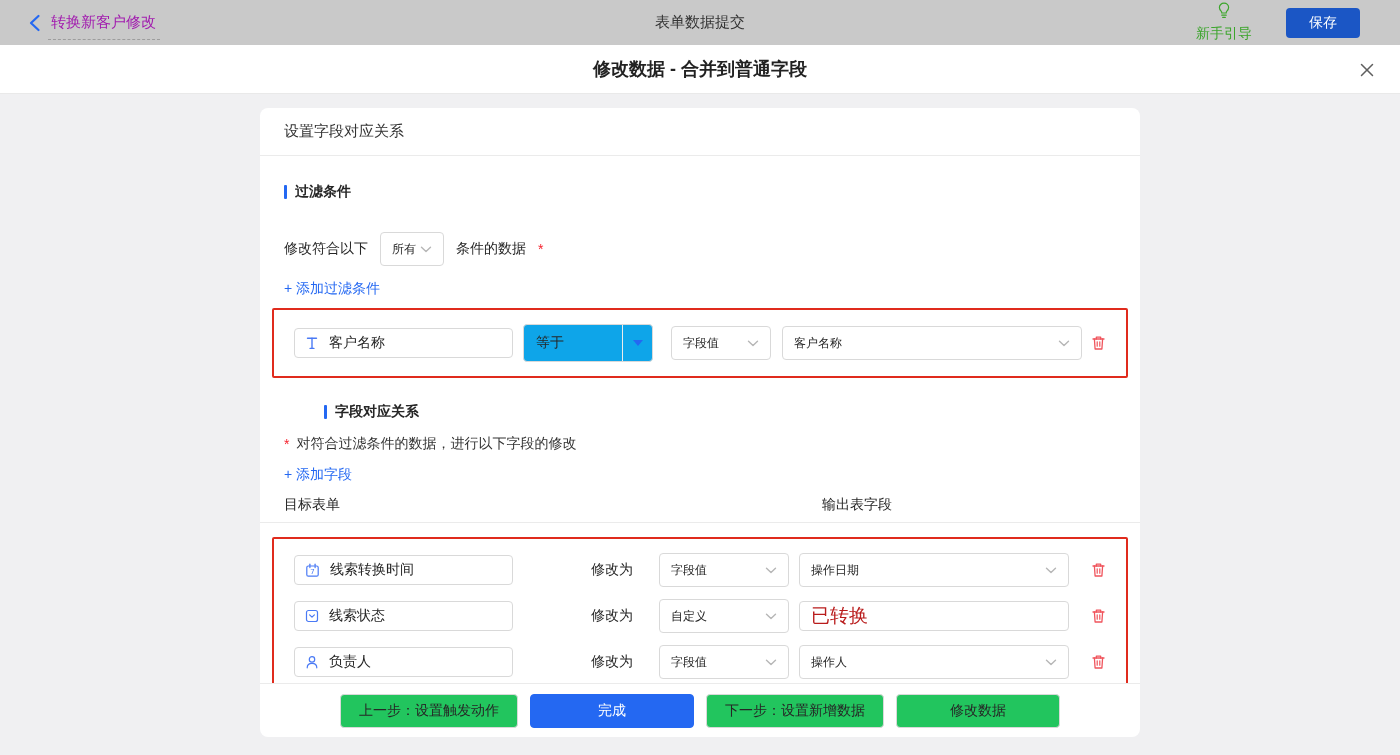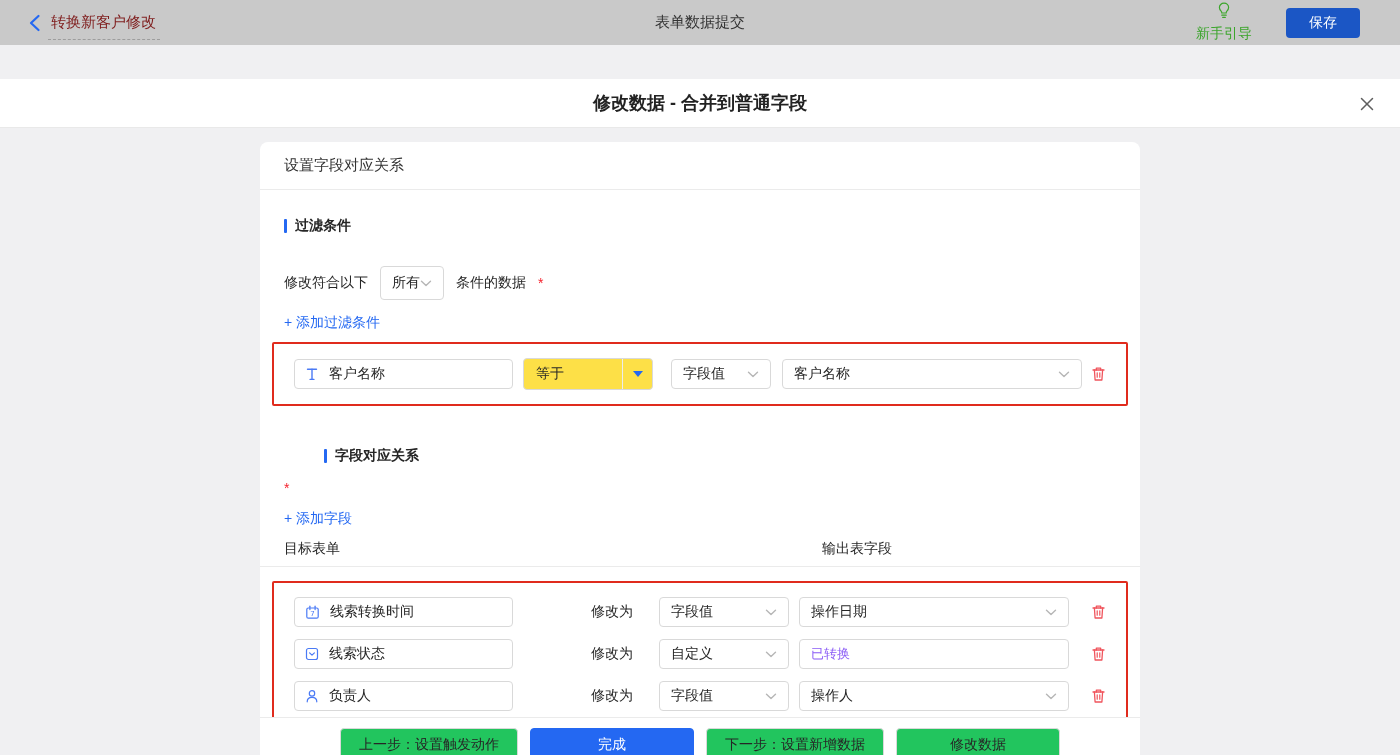--- a/index.html
+++ b/index.html
@@ -2,71 +2,71 @@
 <html><head>
 <meta charset="utf-8">
 <style>
   * { margin:0; padding:0; box-sizing:border-box; }
   html,body { width:1400px; height:755px; overflow:hidden; }
   body { font-family:"Liberation Sans","DejaVu Sans",sans-serif; background:#f0f0f2; color:#262626; }
 
   
   .topbar { position:relative; height:45px; background:#c9c9c9; display:flex; align-items:center; }
   .back { display:flex; align-items:center; gap:10px; margin-left:28px; cursor:pointer; }
-  .back-label { font-size:15px; color:#7f1d1d; }
+  .back-label { font-size:15px; color:#a21caf; }
   .back-underline { position:absolute; left:48px; top:39px; width:112px; border-top:1px dashed #9d9d9d; }
   .topbar-title { position:absolute; left:0; right:0; text-align:center; font-size:15px; color:#333; pointer-events:none; }
   .topbar-right { position:absolute; right:40px; display:flex; align-items:center; gap:34px; }
   .guide { display:flex; align-items:center; gap:6px; color:#3ca52c; font-size:14px; cursor:pointer;flex-direction:column; }
   .save-btn { width:74px; height:30px; background:#1b56c5; border:none; border-radius:4px; color:#fff; font-size:14px; font-family:inherit; cursor:pointer; }
 
   
-  .dialog-header { position:relative; height:49px; background:#fff; border-bottom:1px solid #e9e9e9; display:flex; align-items:center; justify-content:center;margin-top:34px; }
+  .dialog-header { position:relative; height:49px; background:#fff; border-bottom:1px solid #e9e9e9; display:flex; align-items:center; justify-content:center; }
   .dialog-title { font-size:18px; font-weight:bold; color:#222; }
   .close-btn { position:absolute; right:24px; top:16px; width:18px; height:18px; background:none; border:none; cursor:pointer; padding:0; line-height:0; }
 
   
   .page-body { padding-top:14px; }
   .card { width:880px; height:629px; margin:0 auto; background:#fff; border-radius:8px; display:flex; flex-direction:column; }
   .card-header { height:48px; flex:none; border-bottom:1px solid #ebebeb; display:flex; align-items:center; padding:0 24px; font-size:15px; color:#333; }
   .card-body { flex:1; padding:26px 24px 0; overflow:hidden; }
 
   .section-title { display:flex; align-items:center; gap:8px; font-size:14px; font-weight:bold; color:#262626; height:20px; }
   .marker { width:3px; height:14px; background:#2468f2; border-radius:1px; }
 
   .cond-row { margin-top:30px; display:flex; align-items:center; gap:12px; font-size:14px; height:34px; }
   .asterisk { color:#f5222d; font-size:14px; }
 
-  .select { height:30px; border:1px solid #d9d9d9; border-radius:4px; background:#fff; display:flex; align-items:center; padding:8px 11px; font-size:14px; color:#262626; cursor:pointer; }
+  .select { height:30px; border:1px solid #d9d9d9; border-radius:4px; background:#fff; display:flex; align-items:center; padding:16px 11px; font-size:12px; color:#262626; cursor:pointer; }
   .select .chev { margin-left:auto; flex:none; }
   .select-md { height:34px; width:64px; }
 
   .add-link { margin-top:14px; height:20px; width:max-content; color:#2468f2; font-size:14px; cursor:pointer; }
 
   .red-box { margin:8px -12px 0; border:2px solid #e02b1d; border-radius:2px; padding:14px 20px; }
   .red-box.second { margin-top:14px; }
   .frow { display:flex; align-items:center; }
   .rows { display:flex; flex-direction:column; gap:12px; }
 
   .field-box { width:219px; height:30px; border:1px solid #d9d9d9; border-radius:4px; display:flex; align-items:center; gap:10px; padding:0 10px; font-size:14px; color:#262626; background:#fff; }
   .field-box .ficon { flex:none; display:flex; }
 
-  .op-select { width:130px; height:32px; margin-left:10px; border:1px solid #d9d9d9; border-radius:4px; background:#fde047; display:flex; align-items:stretch; cursor:pointer; overflow:hidden; }
+  .op-select { width:130px; height:38px; margin-left:10px; border:1px solid #d9d9d9; border-radius:4px; background:#0ea5e9; display:flex; align-items:stretch; cursor:pointer; overflow:hidden; }
   .op-label { flex:1; display:flex; align-items:center; padding:0 12px; font-size:14px; }
   .op-arrow { width:30px; border-left:1px solid #ececec; display:flex; align-items:center; justify-content:center; }
   .tri-down { width:0; height:0; border-left:5px solid transparent; border-right:5px solid transparent; border-top:6px solid #2468f2; }
 
   .w100 { width:100px; margin-left:18px; }
   .w300 { width:300px; margin-left:11px; }
   .w130 { width:130px; margin-left:26px; }
   .w270 { width:270px; margin-left:10px; }
 
   .modify-label { margin-left:78px; width:42px; font-size:14px; color:#262626; flex:none; }
 
-  .text-input { width:270px; height:30px; margin-left:10px; border:1px solid #d9d9d9; border-radius:4px; padding:0 11px; font-size:13px; color:#8b5cf6; font-family:inherit; outline:none; }
+  .text-input { width:270px; height:30px; margin-left:10px; border:1px solid #d9d9d9; border-radius:4px; padding:0 11px; font-size:19px; color:#b91c1c; font-family:inherit; outline:none; }
 
   .trash-btn { margin-left:auto; background:none; border:none; cursor:pointer; padding:0; line-height:0; }
 
   .desc-row { margin-top:12px; height:20px; display:flex; align-items:center; gap:7px; font-size:14px; color:#333; }
 
   .cols-row { margin:10px -24px 0; padding:0 24px 8px; border-bottom:1px solid #ebebeb; display:flex; font-size:14px; color:#262626; }
   .col-output { margin-left:482px; }
 
   
   .card-footer { height:54px; flex:none; border-top:1px solid #ebebeb; display:flex; align-items:center; justify-content:center; gap:12px; }
@@ -183,27 +183,28 @@
                 <path d="M1.5 4 H12.5" stroke="#f0545c" stroke-width="1.3" stroke-linecap="round" fill="none"></path>
                 <path d="M4.8 4 V2.2 H9.2 V4" stroke="#f0545c" stroke-width="1.3" stroke-linecap="round" stroke-linejoin="round" fill="none"></path>
                 <path d="M2.9 4 L3.6 14 H10.4 L11.1 4" stroke="#f0545c" stroke-width="1.3" stroke-linecap="round" stroke-linejoin="round" fill="none"></path>
                 <line x1="5.7" y1="6.8" x2="5.7" y2="11.2" stroke="#f0545c" stroke-width="1.2" stroke-linecap="round"></line>
                 <line x1="8.3" y1="6.8" x2="8.3" y2="11.2" stroke="#f0545c" stroke-width="1.2" stroke-linecap="round"></line>
               </svg>
           </button>
         </div>
       </div>
 
-      <div class="section-title" style="margin-top:40px;padding-left:40px;">
+      <div class="section-title" style="margin-top:24px;padding-left:40px;">
         <span class="marker"></span>
         <span>字段对应关系</span>
       </div>
 
       <div class="desc-row">
         <span class="asterisk">*</span>
+        <span>对符合过滤条件的数据，进行以下字段的修改</span>
       </div>
 
       <div class="add-link" style="margin-top:12px;">+ 添加字段</div>
 
       <div class="cols-row">
         <span>目标表单</span>
         <span class="col-output">输出表字段</span>
       </div>
 
       <div class="red-box second">

